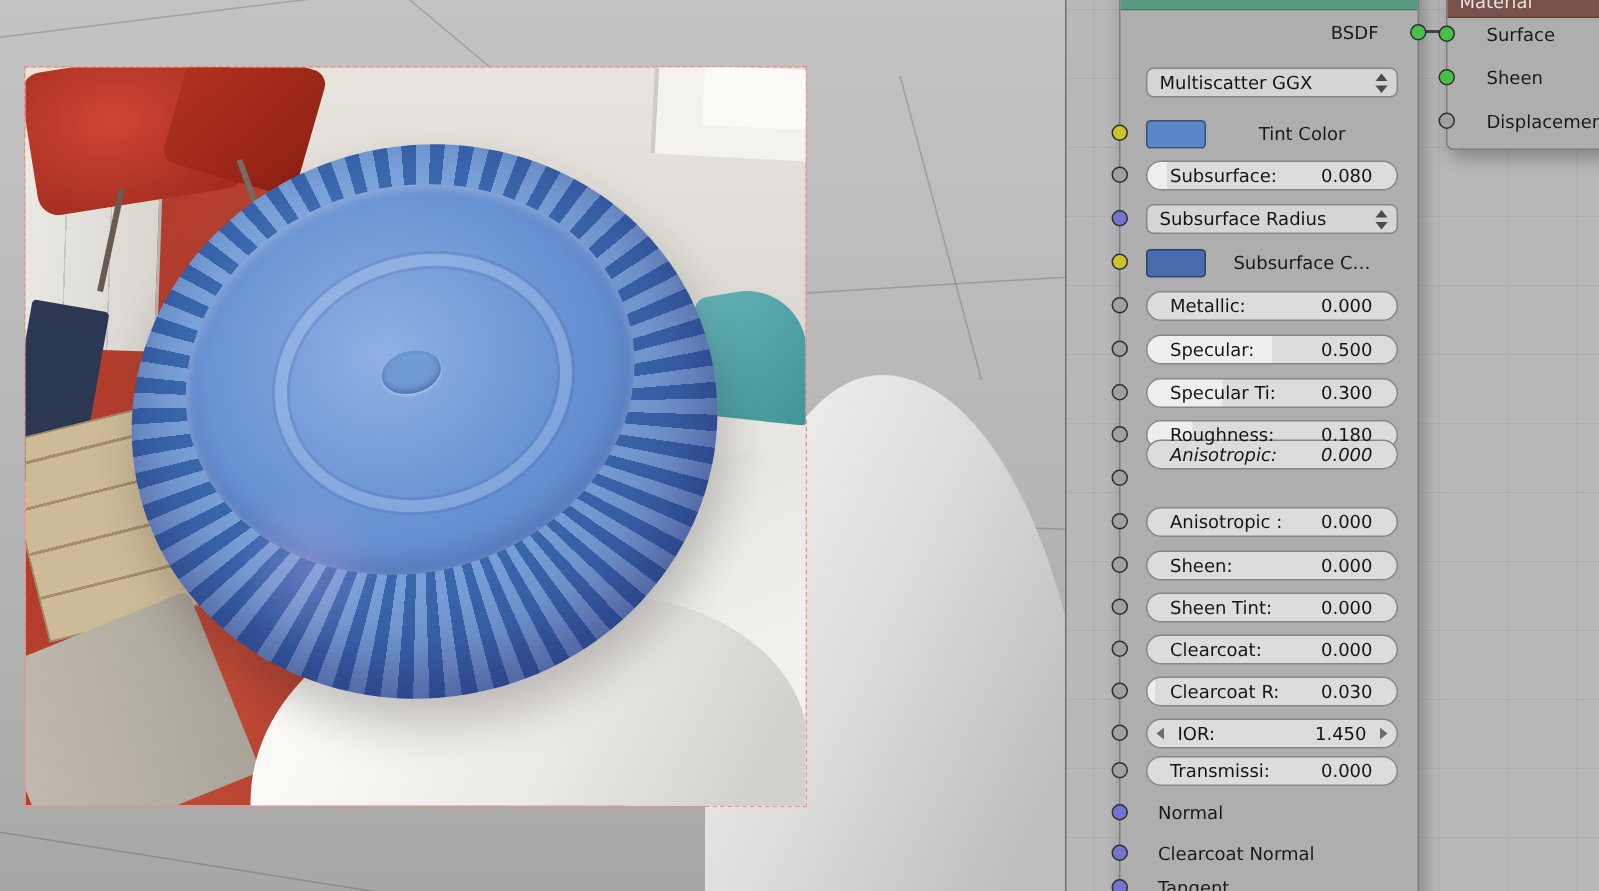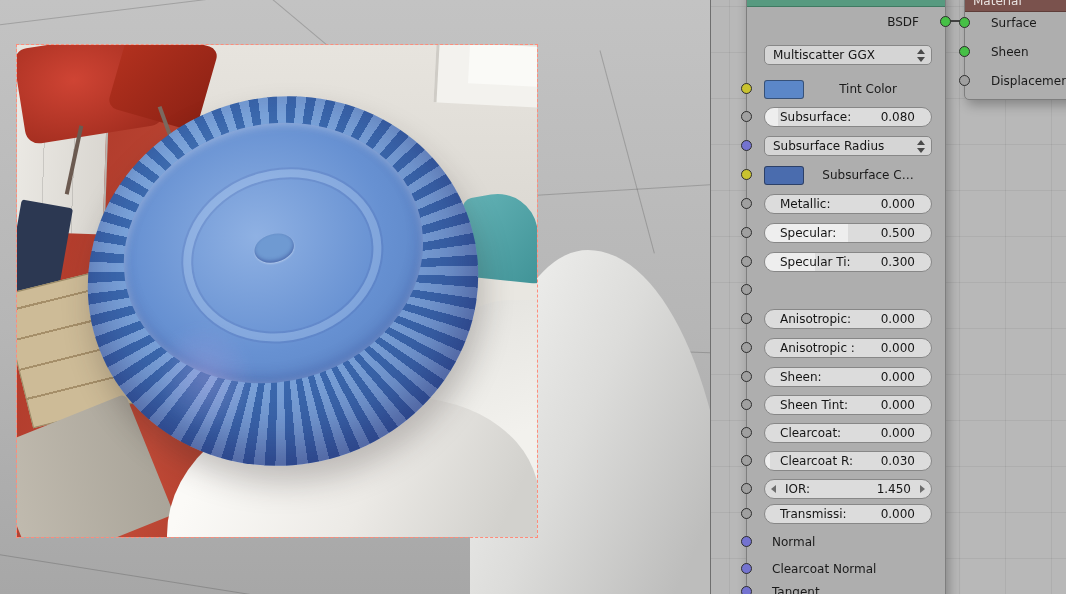--- a/index.html
+++ b/index.html
@@ -213,22 +213,29 @@
           </div>
           <div class="socket" style="left: -6px; top: 270px; background: rgb(160, 160, 160);"></div>
           <div class="nrow" style="top: 266px;">
             <div class="widget slider">
               <div class="fill" style="width: 30%;"></div>
               <span class="s-label">Specular Ti:</span>
               <span class="s-value">0.300</span>
             </div>
           </div>
           <div class="socket" style="left: -6px; top: 298px; background: rgb(160, 160, 160);"></div>
+          <div class="nrow" style="top: 294px;">
+            <div class="widget slider">
+              <div class="fill" style="width: 18%;"></div>
+              <span class="s-label">Roughness:</span>
+              <span class="s-value">0.180</span>
+            </div>
+          </div>
           <div class="socket" style="left: -6px; top: 327px; background: rgb(160, 160, 160);"></div>
-          <div class="nrow" style="top: 323px;">
+          <div class="nrow" style="top: 307px; font-style: italic;">
             <div class="widget slider">
               <div class="fill" style="width: 0%;"></div>
               <span class="s-label">Anisotropic:</span>
               <span class="s-value">0.000</span>
             </div>
           </div>
           <div class="socket" style="left: -6px; top: 356px; background: rgb(160, 160, 160);"></div>
           <div class="nrow" style="top: 352px;">
             <div class="widget slider">
               <div class="fill" style="width: 0%;"></div>

